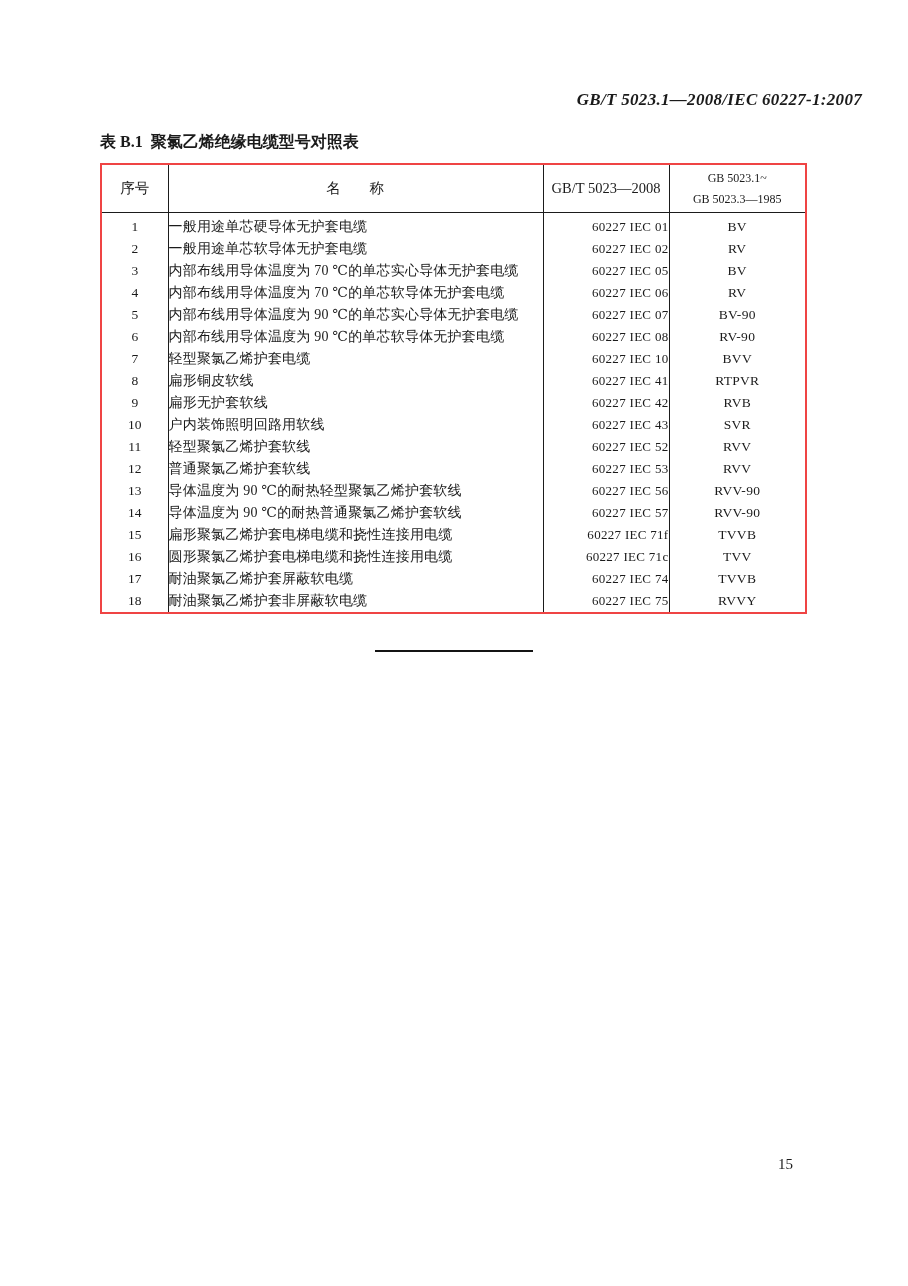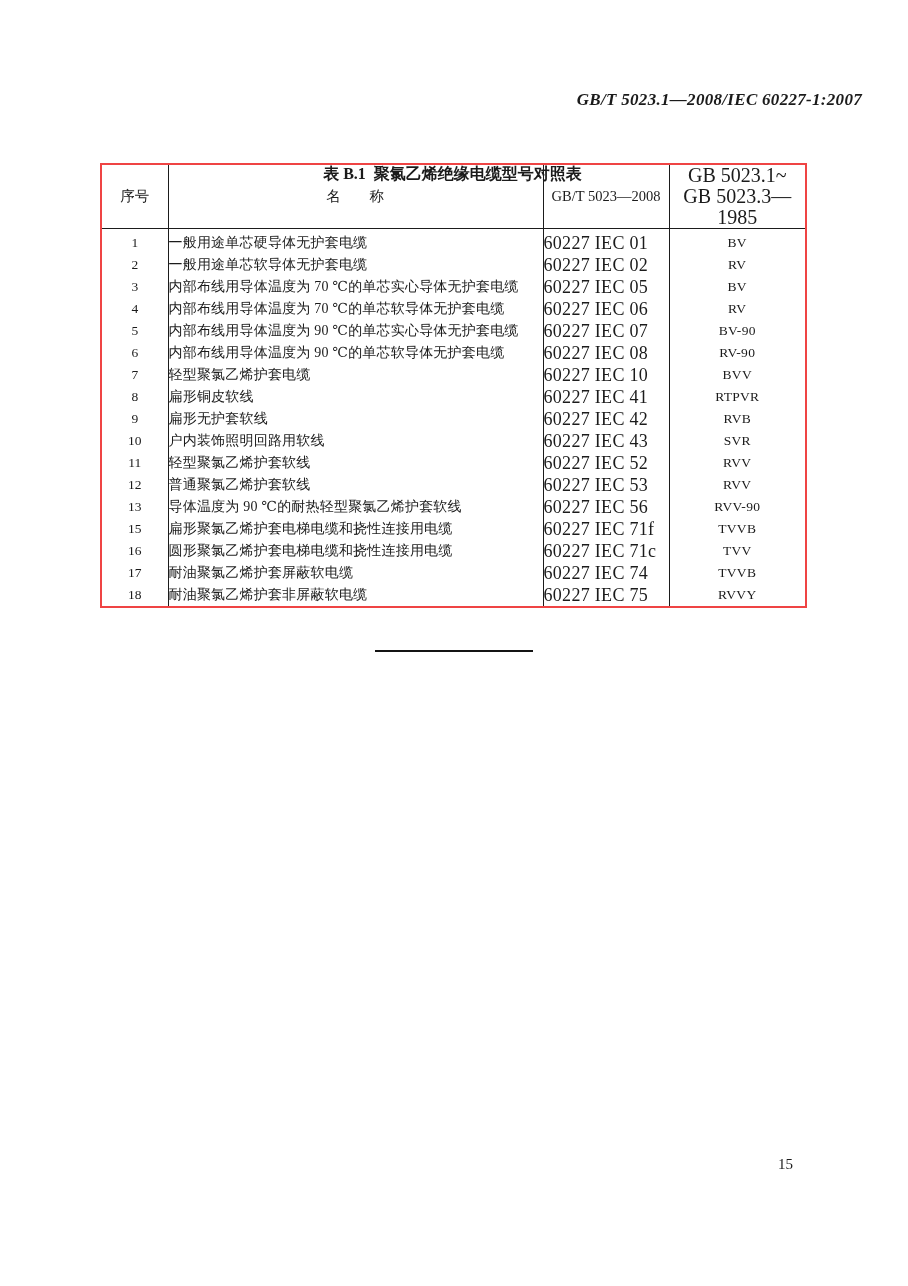--- a/index.html
+++ b/index.html
@@ -28,25 +28,23 @@
     font-weight: bold;
     letter-spacing: 0.3px;
     white-space: nowrap;
     font-style: italic;
   }
   .tbl-title {
     position: absolute;
     top: 132px;
     left: 100px;
     width: 705px;
-    text-align: center;
     font-size: 16px;
     font-weight: bold;
     white-space: pre;
-    margin-top: 32px;
   }
   table.cmp {
     position: absolute;
     top: 163px;
     left: 100px;
     width: 705px;
     border-collapse: collapse;
     table-layout: fixed;
     border: 2px solid #ef4444;
     font-size: 14px;
@@ -72,23 +70,23 @@
   table.cmp tbody td {
     height: 22px;
     padding: 0;
     vertical-align: middle;
     white-space: nowrap;
     overflow: hidden;
   }
   table.cmp tbody tr:first-child td { padding-top: 3px; }
   td.c-idx { text-align: center; font-size: 13.5px; }
   td.c-name { text-align: left; padding-left: 13px; font-size: 14px; letter-spacing: 0.2px; margin-left: 48px; }
-  td.c-gbt { text-align: left; font-size: 18px; letter-spacing: 0.3px; }
+  td.c-gbt { text-align: right; font-size: 13px; letter-spacing: 0.3px; }
   td.c-old { text-align: center; font-size: 13.5px; letter-spacing: 0.3px; margin-left: 28px; }
-  .gb-old-line { line-height: 21px; font-size: 20px; }
+  .gb-old-line { line-height: 21px; font-size: 12px; }
   .end-rule {
     position: absolute;
     top: 650px;
     left: 375px;
     width: 158px;
     height: 0;
     border-top: 2px solid #141414;
   }
   .page-num {
     position: absolute;
@@ -197,20 +195,26 @@
           <td class="c-gbt">60227 IEC 53</td>
           <td class="c-old">RVV</td>
         </tr>
         <tr>
           <td class="c-idx">13</td>
           <td class="c-name">导体温度为 90 ℃的耐热轻型聚氯乙烯护套软线</td>
           <td class="c-gbt">60227 IEC 56</td>
           <td class="c-old">RVV-90</td>
         </tr>
         <tr>
+          <td class="c-idx">14</td>
+          <td class="c-name">导体温度为 90 ℃的耐热普通聚氯乙烯护套软线</td>
+          <td class="c-gbt">60227 IEC 57</td>
+          <td class="c-old">RVV-90</td>
+        </tr>
+        <tr>
           <td class="c-idx">15</td>
           <td class="c-name">扁形聚氯乙烯护套电梯电缆和挠性连接用电缆</td>
           <td class="c-gbt">60227 IEC 71f</td>
           <td class="c-old">TVVB</td>
         </tr>
         <tr>
           <td class="c-idx">16</td>
           <td class="c-name">圆形聚氯乙烯护套电梯电缆和挠性连接用电缆</td>
           <td class="c-gbt">60227 IEC 71c</td>
           <td class="c-old">TVV</td>

